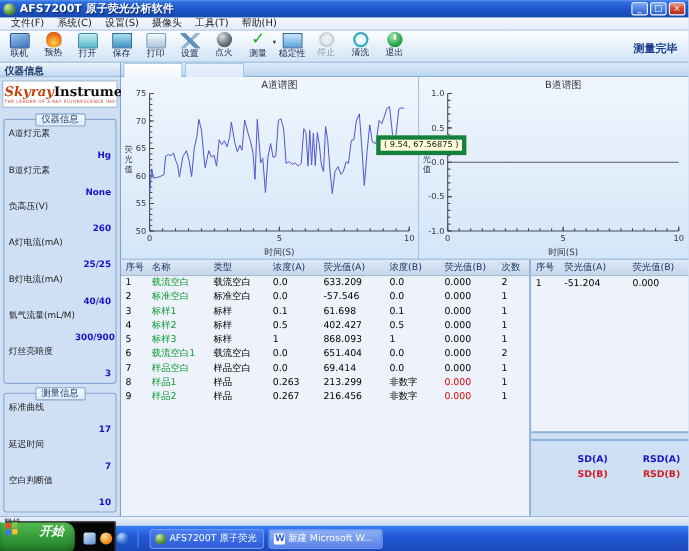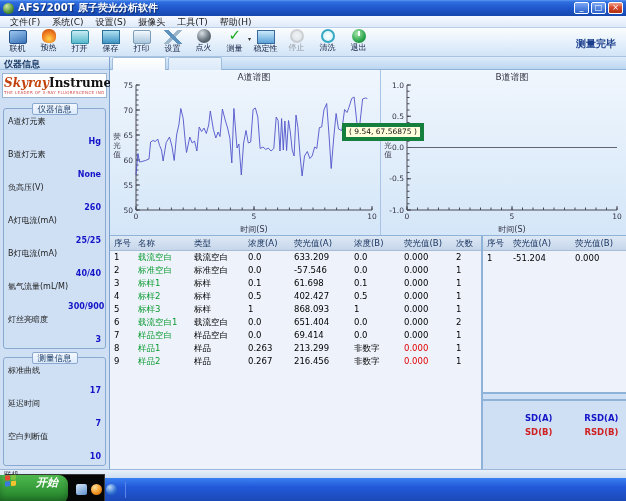--- a/index.html
+++ b/index.html
@@ -548,15 +548,25 @@
           <i></i>
           <i></i>
         </span>
       <span>开始</span>
     </div>
     <div class="quicklaunch" id="quicklaunch">
         <span class="ql-icon show-desktop-icon"></span>
         <span class="ql-icon msn-icon"></span>
         <span class="ql-icon ie-icon"></span>
       </div>
+    <div class="tasks" id="tasks">
+        <div class="task-btn">
+          <span class="task-icon afs-app-icon"></span>
+          <span class="task-label">AFS7200T 原子荧光</span>
+        </div>
+        <div class="task-btn active">
+          <span class="task-icon word-doc-icon"></span>
+          <span class="task-label">新建 Microsoft W...</span>
+        </div>
+      </div>
   </div>
 
 </div>
 
 </body></html>

